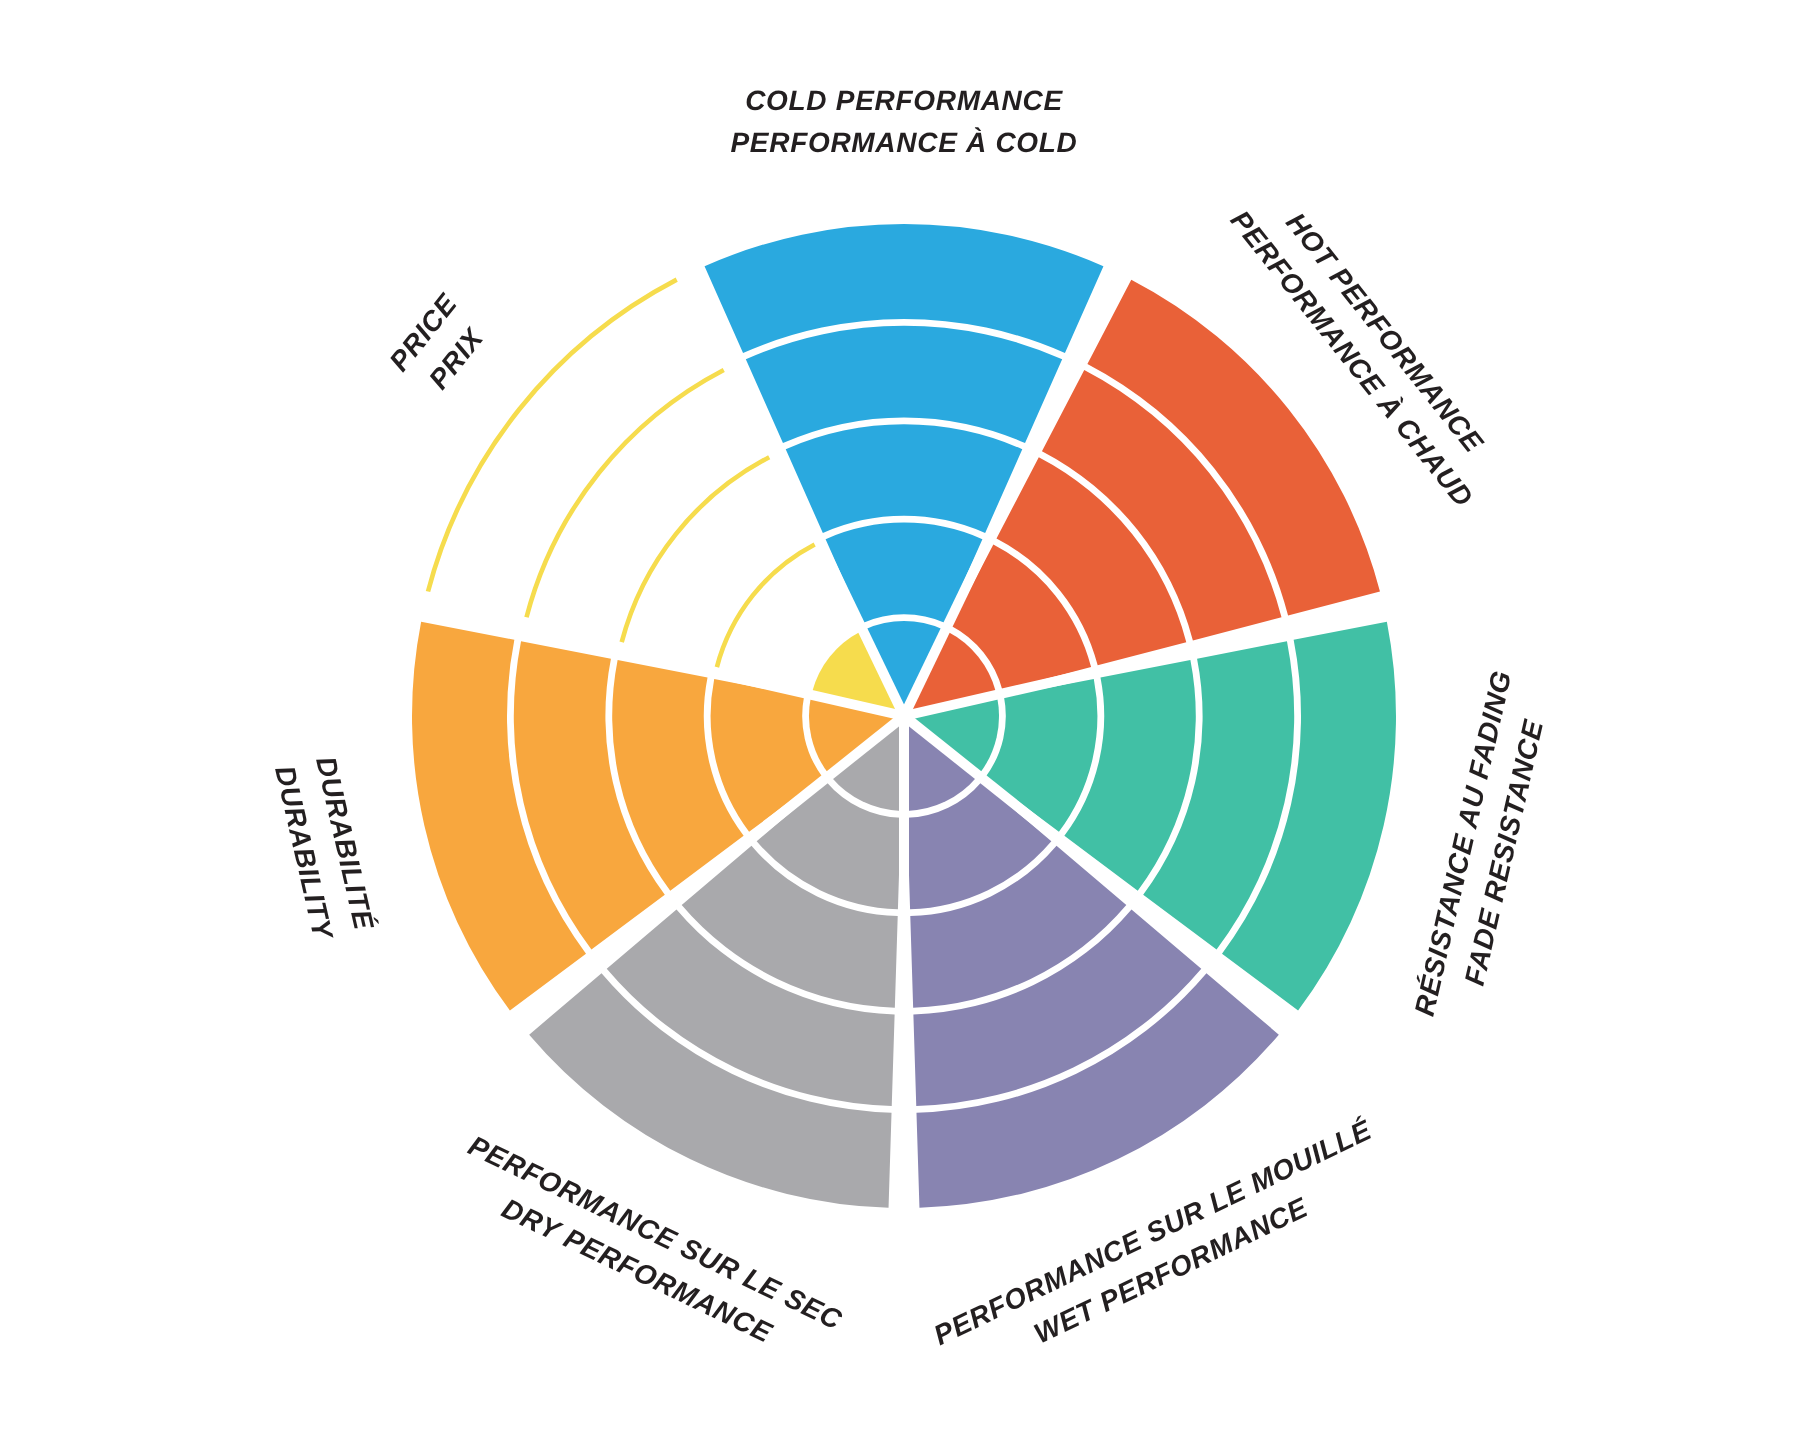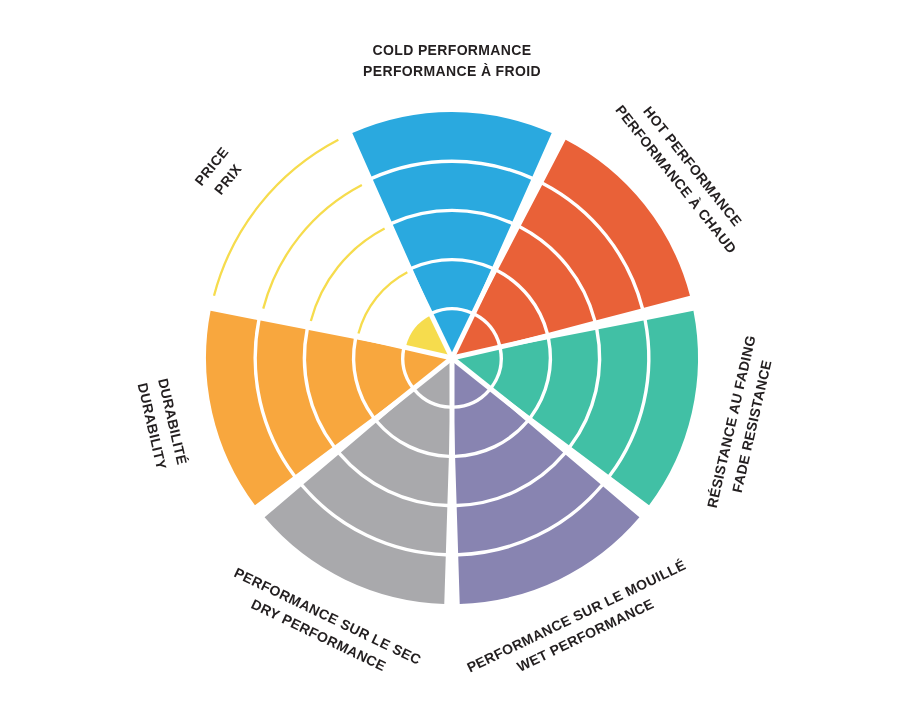--- a/index.html
+++ b/index.html
@@ -1,18 +1,19 @@
 <!DOCTYPE html>
 <html><head>
 <meta charset="utf-8">
 <style>
   html,body{margin:0;padding:0;background:#ffffff;}
   .stage{
     position:relative;width:900px;height:720px;background:#ffffff;overflow:hidden;
     font-family:"Liberation Sans",sans-serif;
+    font-style:italic;
   }
   .stage svg{position:absolute;left:0;top:0;}
   .wheel-label{
     position:absolute;text-align:center;white-space:nowrap;
     font-weight:700;font-size:14px;line-height:1.5;letter-spacing:.35px;
     color:#231F20;
   }
 </style>
 </head>
 <body>
@@ -73,21 +74,21 @@
       <line x1="452" y1="358" x2="645.89" y2="512.63" stroke="#FFFFFF" stroke-width="5"></line>
       <line x1="452" y1="358" x2="452.00" y2="606.00" stroke="#FFFFFF" stroke-width="5"></line>
       <line x1="452" y1="358" x2="258.11" y2="512.63" stroke="#FFFFFF" stroke-width="5"></line>
       <line x1="452" y1="358" x2="210.22" y2="302.81" stroke="#FFFFFF" stroke-width="5"></line>
       <line x1="452" y1="358" x2="344.40" y2="134.56" stroke="#FFFFFF" stroke-width="5"></line>
       <circle cx="452" cy="358" r="3" fill="#FFFFFF"></circle>
     </svg>
   <div id="labels">
       <div class="wheel-label" style="left: 452px; top: 61px; transform: translate(-50%, -50%) rotate(0deg); color: rgb(35, 31, 32);">
         <div>COLD PERFORMANCE</div>
-        <div>PERFORMANCE À FROID</div>
+        <div>PERFORMANCE À COLD</div>
       </div>
       <div class="wheel-label" style="left: 684.2px; top: 172.82px; transform: translate(-50%, -50%) rotate(51.43deg); color: rgb(35, 31, 32);">
         <div>HOT PERFORMANCE</div>
         <div>PERFORMANCE À CHAUD</div>
       </div>
       <div class="wheel-label" style="left: 741.55px; top: 424.09px; transform: translate(-50%, -50%) rotate(-77.14deg); color: rgb(35, 31, 32);">
         <div>RÉSISTANCE AU FADING</div>
         <div>FADE RESISTANCE</div>
       </div>
       <div class="wheel-label" style="left: 580.86px; top: 625.59px; transform: translate(-50%, -50%) rotate(-25.71deg); color: rgb(35, 31, 32);">

